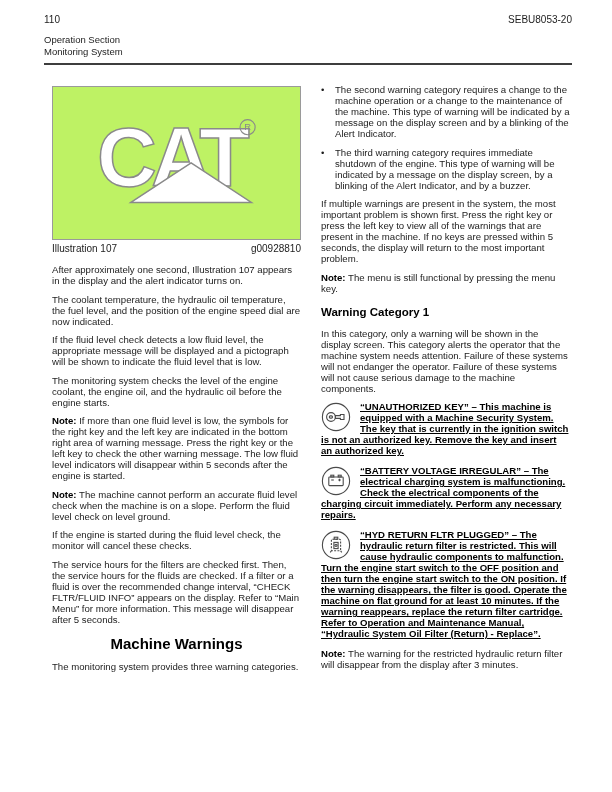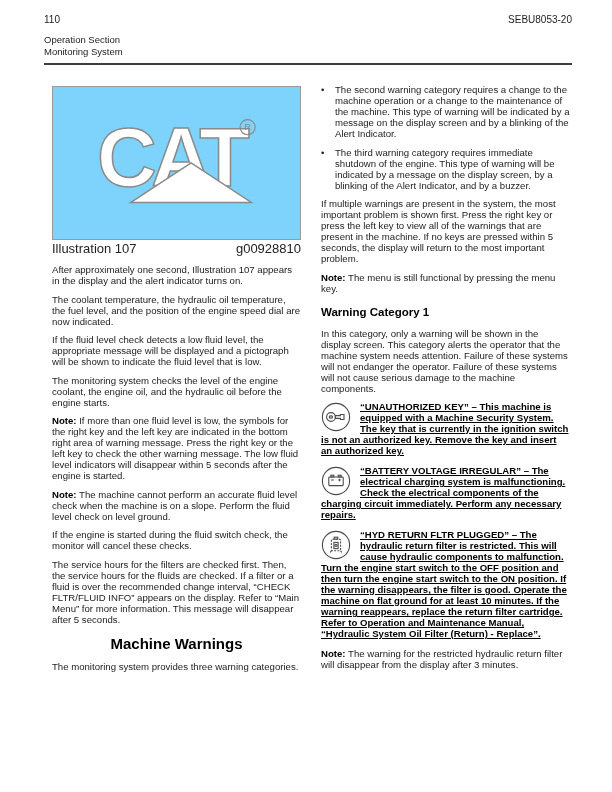--- a/index.html
+++ b/index.html
@@ -13,22 +13,22 @@
   
   .col{position:absolute;width:249px;font-size:9.6px;line-height:11px;text-align:left;}
   .col-left{left:52px;top:86px;}
   .col-right{left:321px;top:84px;}
   .col p{margin:0 0 7.5px 0;}
   .note-label{font-weight:bold;color:#000;}
   h1.mw{font-size:15px;line-height:17px;margin:10px 0 9px 0;color:#000;font-weight:bold;text-align:center;}
   h2.wc{font-size:11.5px;line-height:13px;margin:12px 0 9px 0;color:#000;font-weight:bold;}
   
   .illus-box{box-sizing:border-box;width:249px;height:154px;border:1px solid #9a9a9a;
-             display:flex;align-items:center;justify-content:center;background:#7dd3fc;}
-  .cap-row{display:flex;justify-content:space-between;font-size:13px;color:#222;
+             display:flex;align-items:center;justify-content:center;background:#bef264;}
+  .cap-row{display:flex;justify-content:space-between;font-size:10px;color:#222;
            margin:3px 0 10px 0;}
   
   .bullet{display:flex;margin:0 0 7.5px 0;}
   .bullet .bdot{width:14px;flex:0 0 14px;}
   .bullet .btxt{flex:1;}
   
   .warn-item{margin:0 0 9px 0;font-weight:bold;color:#000;text-decoration:underline;}
   .warn-item::after{content:"";display:block;clear:both;}
   .wicon{float:left;width:30px;height:30px;margin:1px 9px 2px 0;}
   .wicon svg{display:block;}
@@ -63,21 +63,21 @@
       <span>Illustration 107</span>
       <span>g00928810</span>
     </div>
 
     <p>After approximately one second, Illustration 107 appears in the display and the alert indicator turns on.</p>
     <p>The coolant temperature, the hydraulic oil temperature, the fuel level, and the position of the engine speed dial are now indicated.</p>
     <p>If the fluid level check detects a low fluid level, the appropriate message will be displayed and a pictograph will be shown to indicate the fluid level that is low.</p>
     <p>The monitoring system checks the level of the engine coolant, the engine oil, and the hydraulic oil before the engine starts.</p>
     <p><span class="note-label">Note:</span> <span>If more than one fluid level is low, the symbols for the right key and the left key are indicated in the bottom right area of warning message. Press the right key or the left key to check the other warning message. The low fluid level indicators will disappear within 5 seconds after the engine is started.</span></p>
     <p><span class="note-label">Note:</span> <span>The machine cannot perform an accurate fluid level check when the machine is on a slope. Perform the fluid level check on level ground.</span></p>
-    <p>If the engine is started during the fluid switch check, the monitor will cancel these checks.</p>
+    <p>If the engine is started during the fluid level check, the monitor will cancel these checks.</p>
     <p>The service hours for the filters are checked first. Then, the service hours for the fluids are checked. If a filter or a fluid is over the recommended change interval, “CHECK FLTR/FLUID INFO” appears on the display. Refer to “Main Menu” for more information. This message will disappear after 5 seconds.</p>
 
     <h1 class="mw">Machine Warnings</h1>
     <p>The monitoring system provides three warning categories.</p>
     <div class="bullet">
       <span class="bdot">•</span>
       <span class="btxt">The first warning category requires only operator awareness. This type of warning will be indicated by a message on the display screen.</span>
     </div>
   </div>
 

